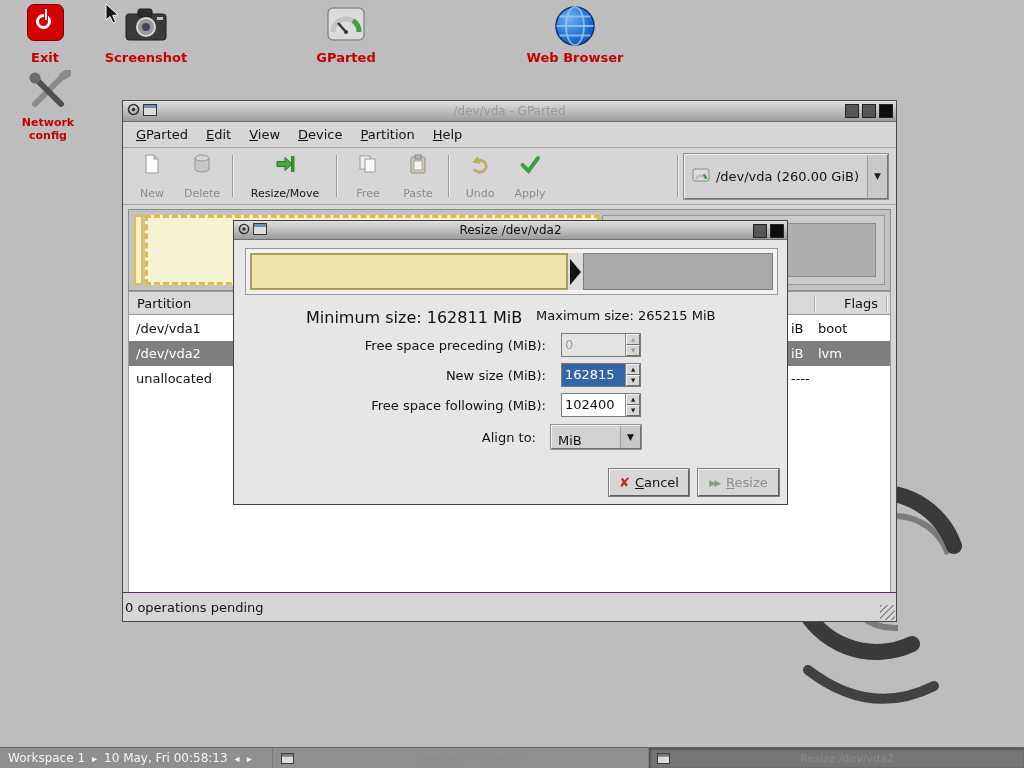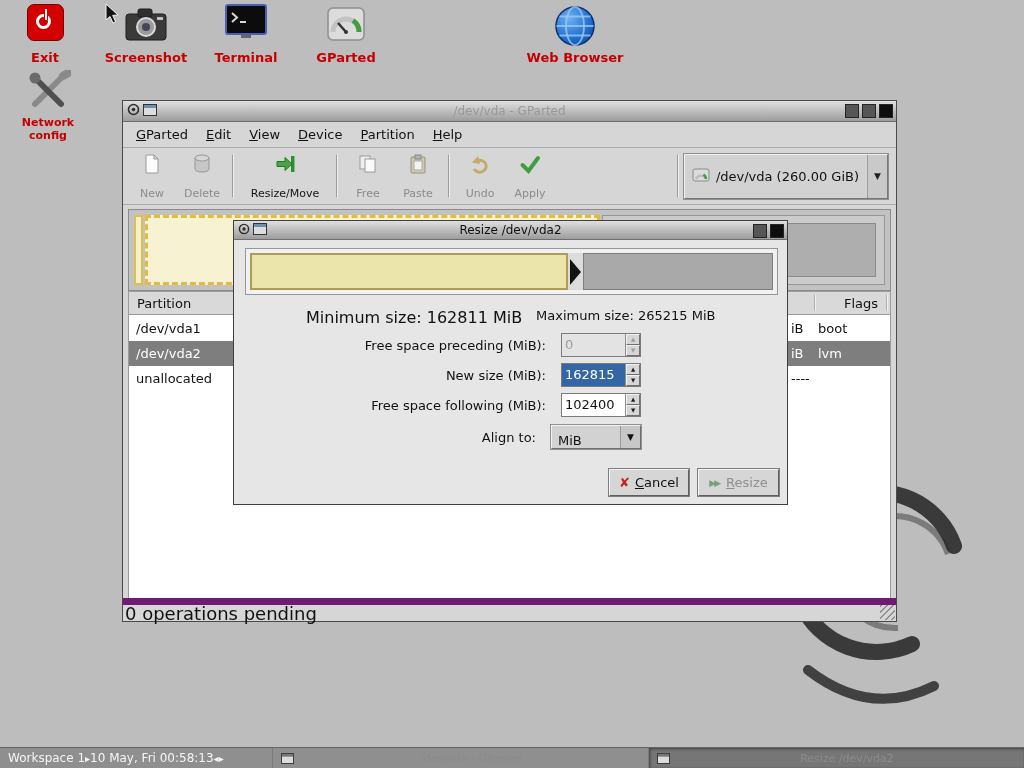--- a/index.html
+++ b/index.html
@@ -63,21 +63,21 @@
 .tbodybg{position:absolute;left:5px;top:214px;width:763px;height:284px;background:#fff;border:1px solid #9b9b9b;border-top:none}
 .trow{position:absolute;left:6px;width:761px;height:25px;font-size:13px;display:flex;align-items:center;background:#fff}
 .trow .tname{margin-left:7px}
 .trow .tfrag{position:absolute;left:662px}
 .trow .tflag{position:absolute;left:689px}
 #row1{top:215px}
 #row2{top:240px;background:#7e7e7e;color:#fff}
 #row3{top:265px}
 
 
-.statusbar{position:absolute;left:0;right:0;bottom:0;height:23px;background:#d6d6d6;border-top:7px solid #701a75;display:flex;align-items:center;font-size:18px}
+.statusbar{position:absolute;left:0;right:0;bottom:0;height:29px;background:#d6d6d6;border-top:1px solid #701a75;display:flex;align-items:center;font-size:13px}
 .statusbar .stxt{margin-left:2px}
 .grip{position:absolute;right:1px;bottom:1px;width:15px;height:15px;background:repeating-linear-gradient(135deg,#8f8f8f 0 1.5px,transparent 1.5px 4.5px)}
 
 
 .dlg{position:absolute;left:233px;top:220px;width:555px;height:285px;background:#e6e6e6;border:1px solid #3f3f3f;z-index:20}
 .dlg .titlebar{height:19px}
 .dlg .title{color:#101010}
 .rwidget{position:absolute;left:11px;top:27px;width:533px;height:47px;background:#f1f1f1;border:1px solid #979797;display:flex;padding:4px}
 .rw-part{width:318px;background:#ece5ab;border:2px solid #ab9c5a}
 .rw-handle{width:15px;background:#dcdcdc;display:flex;align-items:center;justify-content:center}
@@ -100,21 +100,21 @@
 .combo .cval{flex:1;padding-left:6px;font-size:13px}
 .combo .carr{width:20px;align-self:stretch;display:flex;align-items:center;justify-content:center;border-left:1px solid #9a9a9a;font-size:9px;background:#c7c7c7}
 .dbtn{position:absolute;top:248px;height:27px;background:#d6d6d6;border:1px solid;border-color:#f4f4f4 #5f5f5f #5f5f5f #f4f4f4;outline:1px solid #7e7e7e;display:flex;align-items:center;justify-content:center;gap:5px;font-size:13px}
 #btn-cancel{left:375px;width:80px}
 #btn-resize{left:464px;width:81px;color:#8f8f8f}
 .xicon{color:#c32222;font-weight:bold;font-size:13px}
 .ricon{color:#76a076;font-size:9px;letter-spacing:-2px;padding-right:2px}
 
 
 .taskbar{position:absolute;left:0;bottom:0;width:1024px;height:21px;background:#8f8f8f;border-top:1px solid #666;display:flex;align-items:center;color:#f5f5f5;font-size:12px;z-index:50}
-.tb-left{width:272px;display:flex;align-items:center;padding:0 8px;white-space:nowrap}
+.tb-left{width:272px;display:flex;align-items:center;gap:7px;padding:0 8px;white-space:nowrap}
 .tarr{font-size:10px}
 .task{flex:1;height:100%;display:flex;align-items:center;padding:0 4px;border-left:1px solid #7a7a7a}
 .task .tico{margin:0 4px;display:flex}
 .task .tlbl{flex:1;text-align:center}
 .task.active{background:#767676;box-shadow:inset 1px 1px 3px rgba(0,0,0,.45)}
 
 
 .cursor{position:absolute;left:104px;top:3px;z-index:99;pointer-events:none}
 .swirl{position:absolute;left:756px;top:468px;z-index:1}
 </style>
@@ -149,31 +149,20 @@
         <rect x="2" y="10" width="40" height="26" rx="3" fill="#3a3a3a" stroke="#1d1d1d"></rect>
         <rect x="14" y="5" width="14" height="8" rx="2" fill="#2e2e2e" stroke="#1d1d1d"></rect>
         <circle cx="22" cy="23" r="9" fill="#9a9a9a" stroke="#d8d8d8" stroke-width="2"></circle>
         <circle cx="22" cy="23" r="4" fill="#43465a"></circle>
         <rect x="33" y="13" width="6" height="3" fill="#c0c0c0"></rect>
       </svg>
     </div>
     <div class="dlabel">Screenshot</div>
   </div>
 
-  <div class="dicon" id="ic-term">
-    <div class="art">
-      <svg width="42" height="36" viewBox="0 0 42 36">
-        <rect x="1" y="1" width="40" height="29" rx="2" fill="#0c0c0c" stroke="#4a5fb0" stroke-width="2"></rect>
-        <path d="M7 9 l5 4.5 -5 4.5" fill="none" stroke="#d8d8d8" stroke-width="2"></path>
-        <path d="M15 18 h6" stroke="#d8d8d8" stroke-width="2"></path>
-        <rect x="16" y="31" width="10" height="3" fill="#666"></rect>
-      </svg>
-    </div>
-    <div class="dlabel">Terminal</div>
-  </div>
 
   <div class="dicon" id="ic-gparted">
     <div class="art">
       <svg width="42" height="40" viewBox="0 0 42 40">
         <rect x="3" y="4" width="36" height="32" rx="5" fill="#dcdcdc" stroke="#8d8d8d" stroke-width="1.5"></rect>
         <path d="M8 28 A13 13 0 1 1 34 28" stroke="#c3c3c3" stroke-width="5" fill="none"></path>
         <path d="M28 16.5 A13 13 0 0 1 34 28" stroke="#3f9f3f" stroke-width="5" fill="none"></path>
         <line x1="21" y1="28" x2="13" y2="19" stroke="#333" stroke-width="2.5"></line>
         <circle cx="21" cy="28" r="2" fill="#333"></circle>
       </svg>

